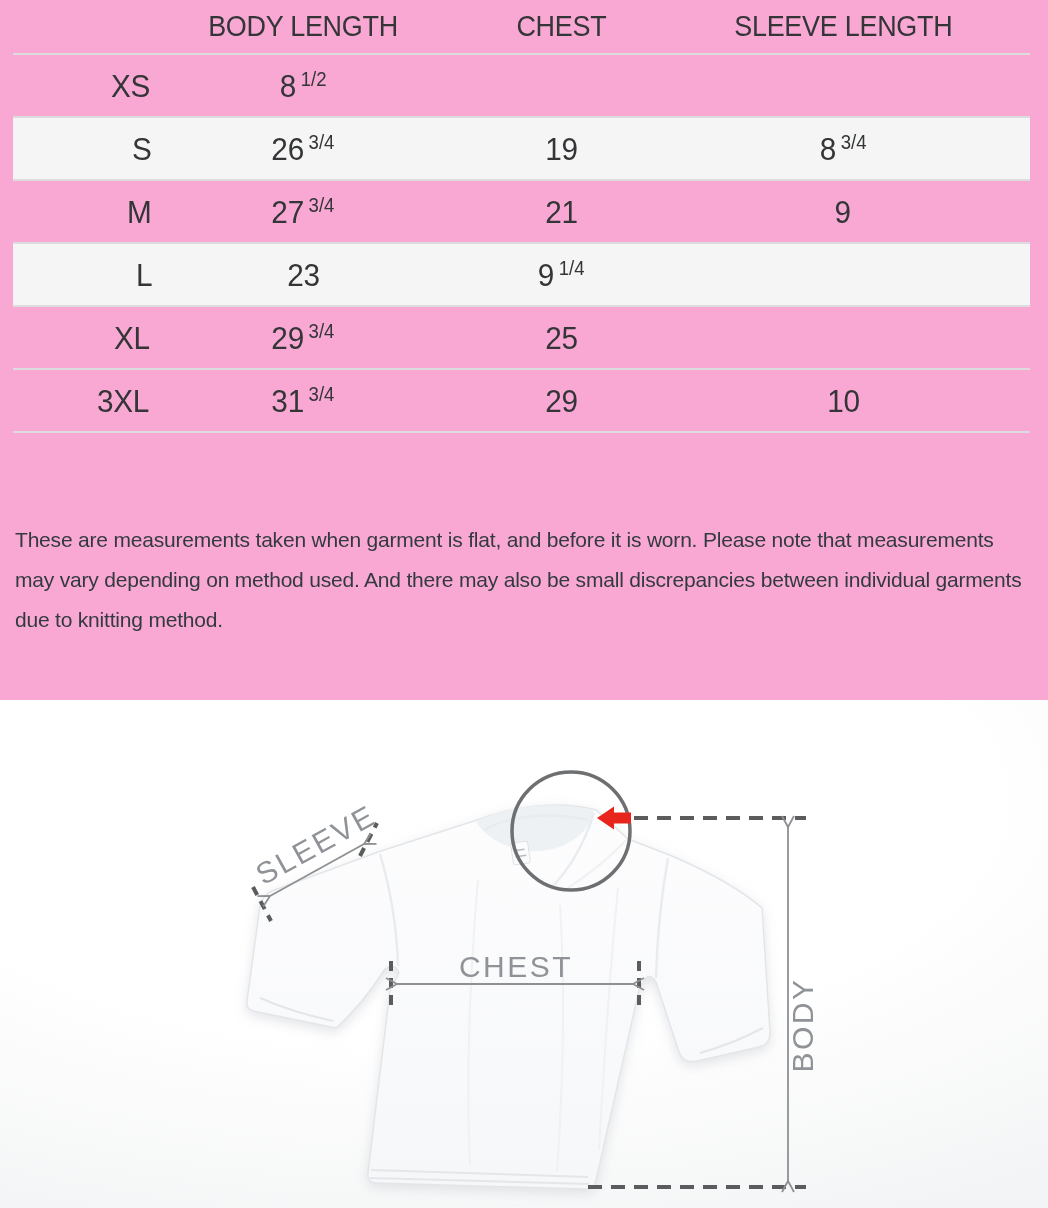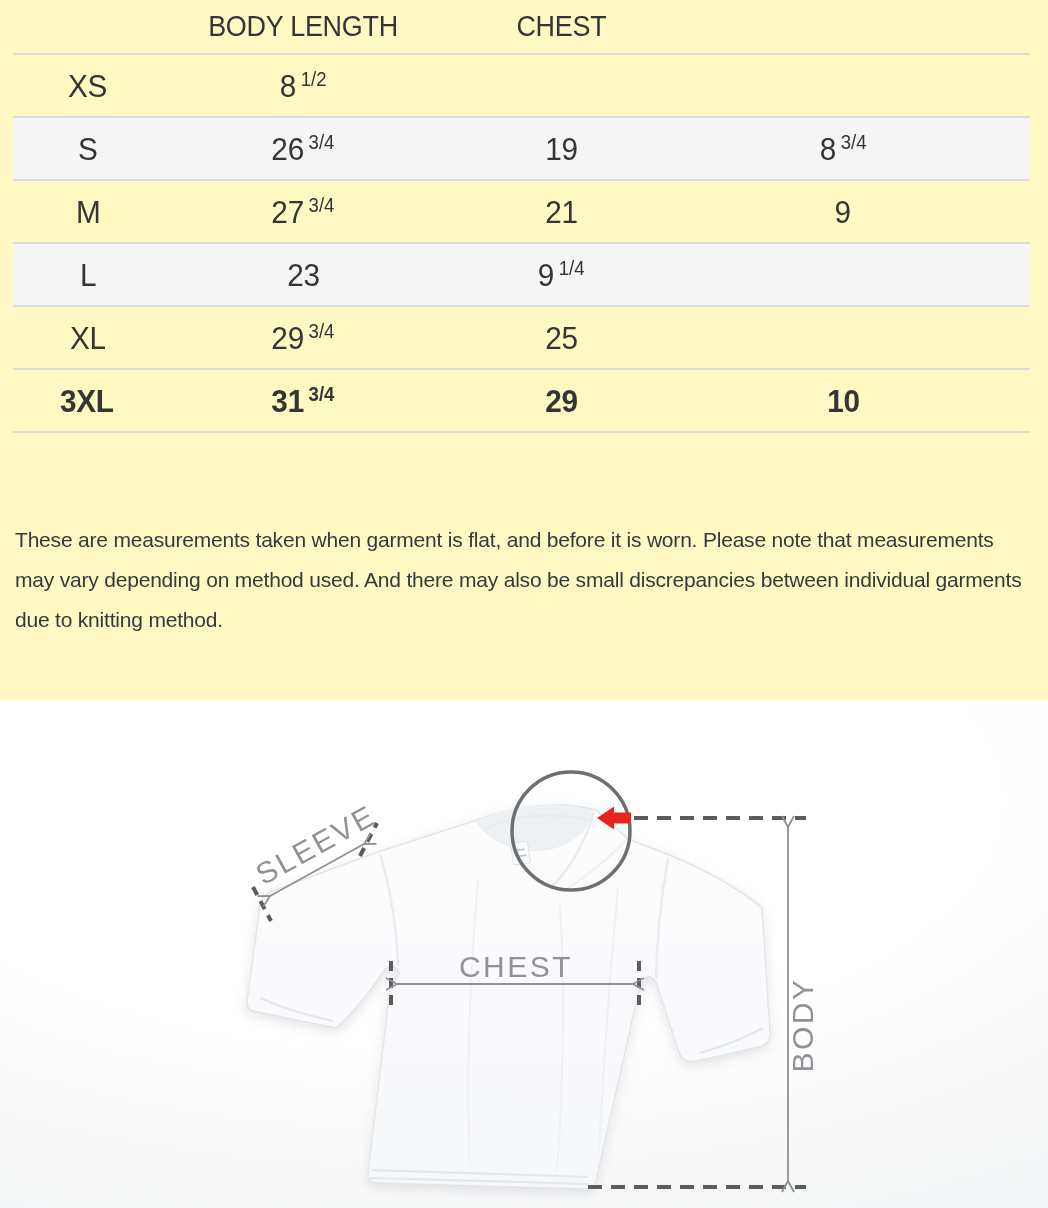--- a/index.html
+++ b/index.html
@@ -1,31 +1,31 @@
 <!DOCTYPE html>
 <html><head>
 <meta charset="utf-8">
 <style>
   html,body{margin:0;padding:0;background:#ffffff;}
   .page{
-    position:relative;width:1048px;height:1208px;overflow:hidden;background:#fef9c3;
+    position:relative;width:1048px;height:1208px;overflow:hidden;background:#f9a8d4;
     font-family:"Liberation Sans",sans-serif;color:#333537;
   }
   
   .size-table{position:absolute;top:0;left:13px;width:1017px;}
   .t-row{
     display:grid;grid-template-columns:140px 300px 216px 348px;
     align-items:center;height:61px;border-top:2px solid #dcdcde;
   }
   .t-row.t-header{height:53px;border-top:none;}
   .t-row.alt{background:#f5f5f6;}
-  .t-row.last{border-bottom:2px solid #dcdcde;font-weight:bold;}
+  .t-row.last{border-bottom:2px solid #dcdcde;}
   .cell{font-size:32px;line-height:1;}
   .t-header .cell{font-size:29px;color:#333537;}
-  .c-size{padding-left:12px;text-align:center;}
+  .c-size{padding-left:12px;text-align:right;}
   .c-num{text-align:center;}
   .cond{display:inline-block;transform:scaleX(0.93);transform-origin:50% 50%;letter-spacing:-0.3px;white-space:nowrap;}
   .c-size .cond{transform-origin:0 50%;}
   sup.frac{font-size:20px;margin-left:5px;position:relative;top:-11px;vertical-align:baseline;letter-spacing:0;}
   sup.frac:empty{display:none;margin:0;}
   
   .note{
     position:absolute;top:520px;left:15px;width:1012px;margin:0;
     font-size:21px;line-height:40px;letter-spacing:-0.2px;color:#333a3f;
   }
@@ -46,20 +46,21 @@
 </head>
 <body>
 
 <div class="page">
 
   <div class="size-table">
     <div class="t-row t-header">
       <div class="cell c-size"></div>
       <div class="cell c-num"><span class="cond">BODY LENGTH</span></div>
       <div class="cell c-num"><span class="cond">CHEST</span></div>
+      <div class="cell c-num"><span class="cond">SLEEVE LENGTH</span></div>
     </div>
 
     <div class="t-row">
       <div class="cell c-size"><span class="cond">XS</span></div>
       <div class="cell c-num"><span class="cond"><span>8</span><sup class="frac">1/2</sup></span></div>
     </div>
 
     <div class="t-row alt">
       <div class="cell c-size"><span class="cond">S</span></div>
       <div class="cell c-num"><span class="cond"><span>26</span><sup class="frac">3/4</sup></span></div>

